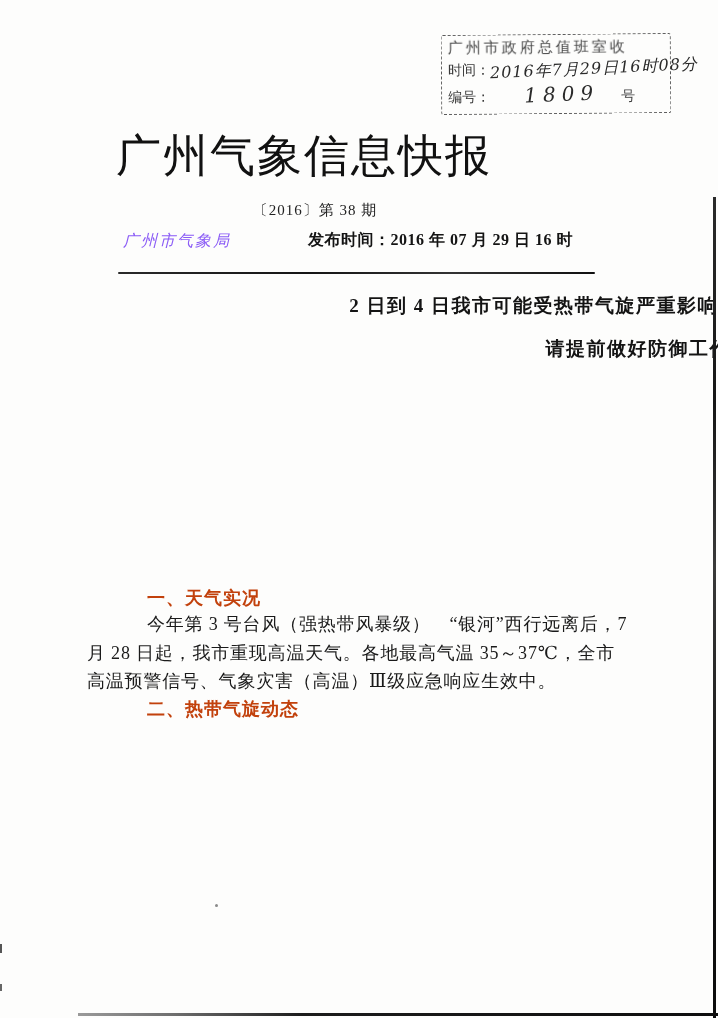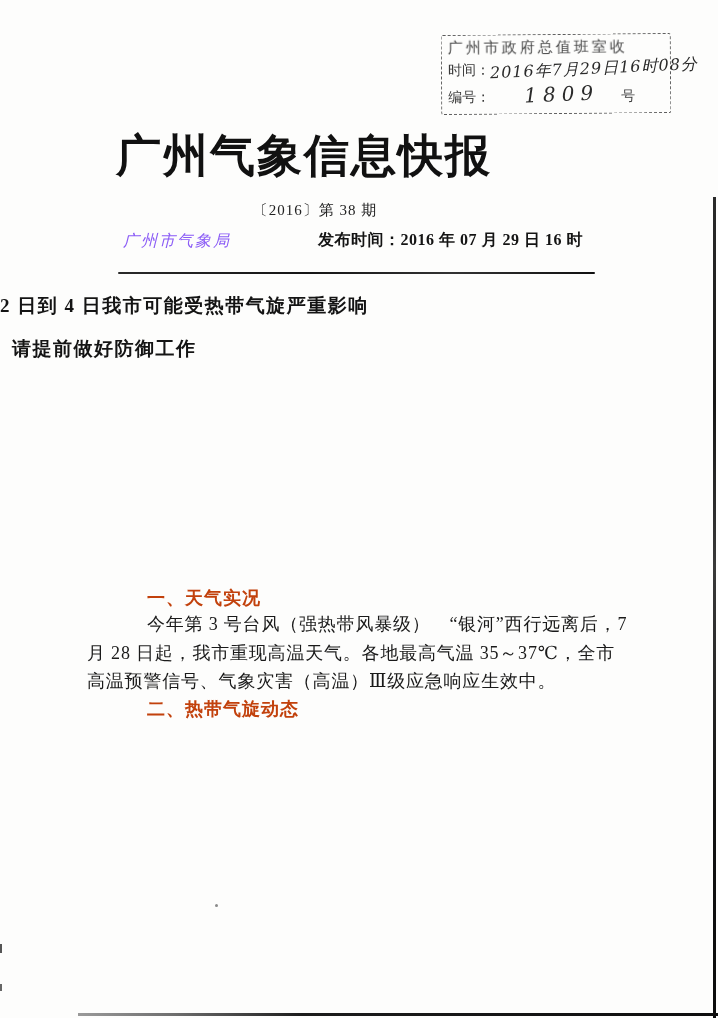--- a/index.html
+++ b/index.html
@@ -26,43 +26,43 @@
     font-style:italic;color:#2a2a2a;
     display:inline-block;transform:rotate(-2deg);
     font-family:"DejaVu Serif","Liberation Serif",serif;
   }
   .stamp-time{font-size:16px;letter-spacing:1px;}
   .stamp-no{font-size:20px;letter-spacing:6px;margin-left:34px;}
   .stamp-unit{margin-left:22px;}
   
   .title{
     position:absolute;top:126px;left:0;width:608px;margin:0;
-    text-align:center;font-size:45px;font-weight:bold;
+    text-align:center;font-size:45px;font-weight:normal;
     letter-spacing:2px;color:#111;
   }
   .issue{
     position:absolute;top:201px;left:0;width:630px;
     text-align:center;font-size:15px;letter-spacing:1px;color:#222;
   }
   .agency{
     position:absolute;top:231px;left:123px;
     font-size:16px;font-style:italic;letter-spacing:2px;color:#8b5cf6;
   }
   .pubtime{
-    position:absolute;top:230px;left:318px;
+    position:absolute;top:230px;left:308px;
     font-size:16px;font-weight:bold;letter-spacing:0.5px;color:#141414;
   }
   .divider{
     position:absolute;top:272px;left:118px;width:477px;height:2px;
     background:linear-gradient(90deg,#2a2a2a,#151515 40%,#333 70%,#101010);
     border-radius:1px;
   }
   
   .headline{
-    position:absolute;left:0;width:718px;margin:0;text-align:left;
+    position:absolute;left:0;width:718px;margin:0;text-align:right;
     font-size:19px;font-weight:bold;letter-spacing:1.5px;color:#141414;
   }
   .l1{top:293px;}
   .l2{top:336px;padding-left:12px;}
   
   .para{
     position:absolute;left:87px;width:560px;margin:0;
     font-size:18px;line-height:28.6px;letter-spacing:0.8px;
     white-space:pre;text-indent:60px;color:#1a1a1a;
   }

